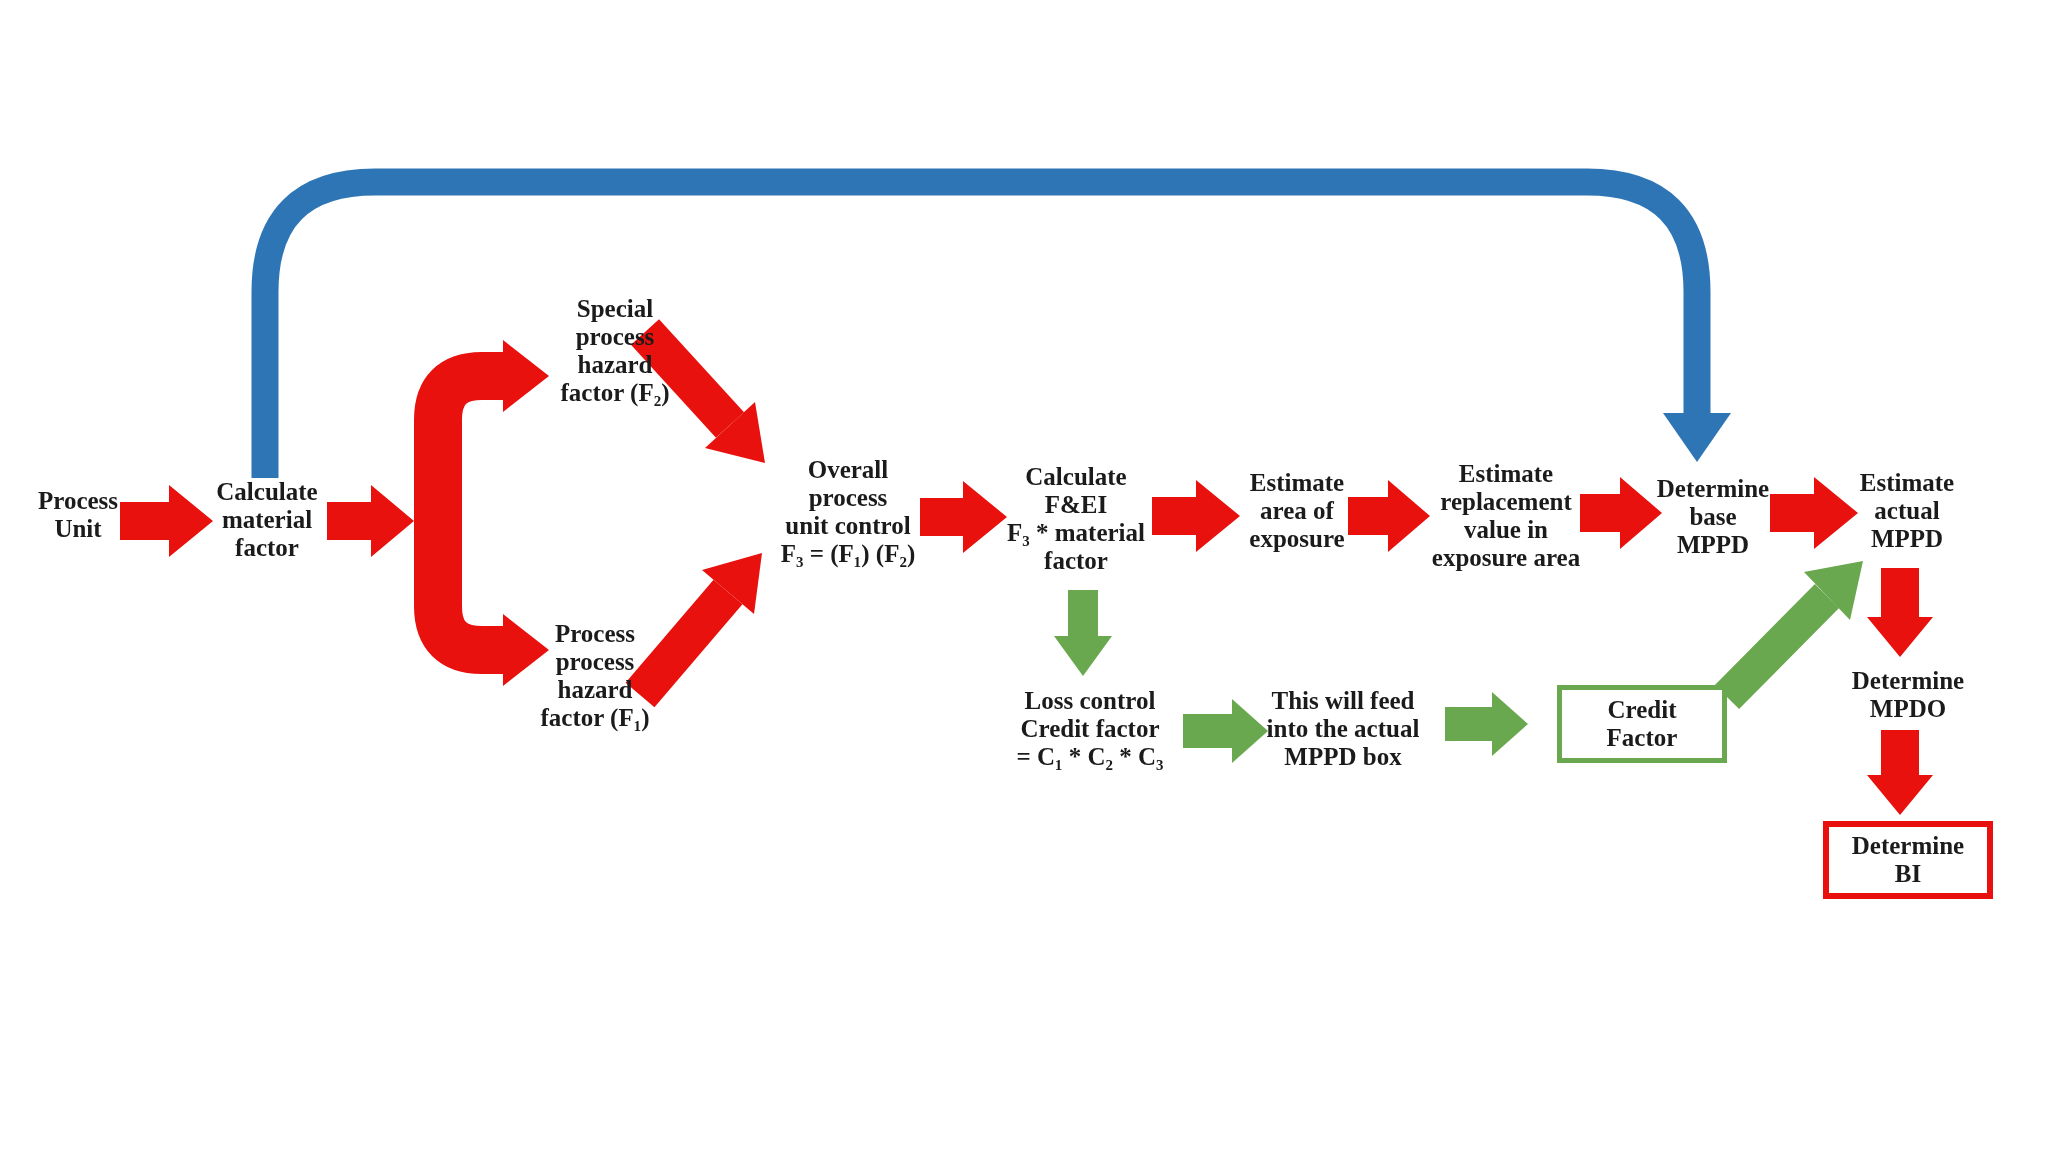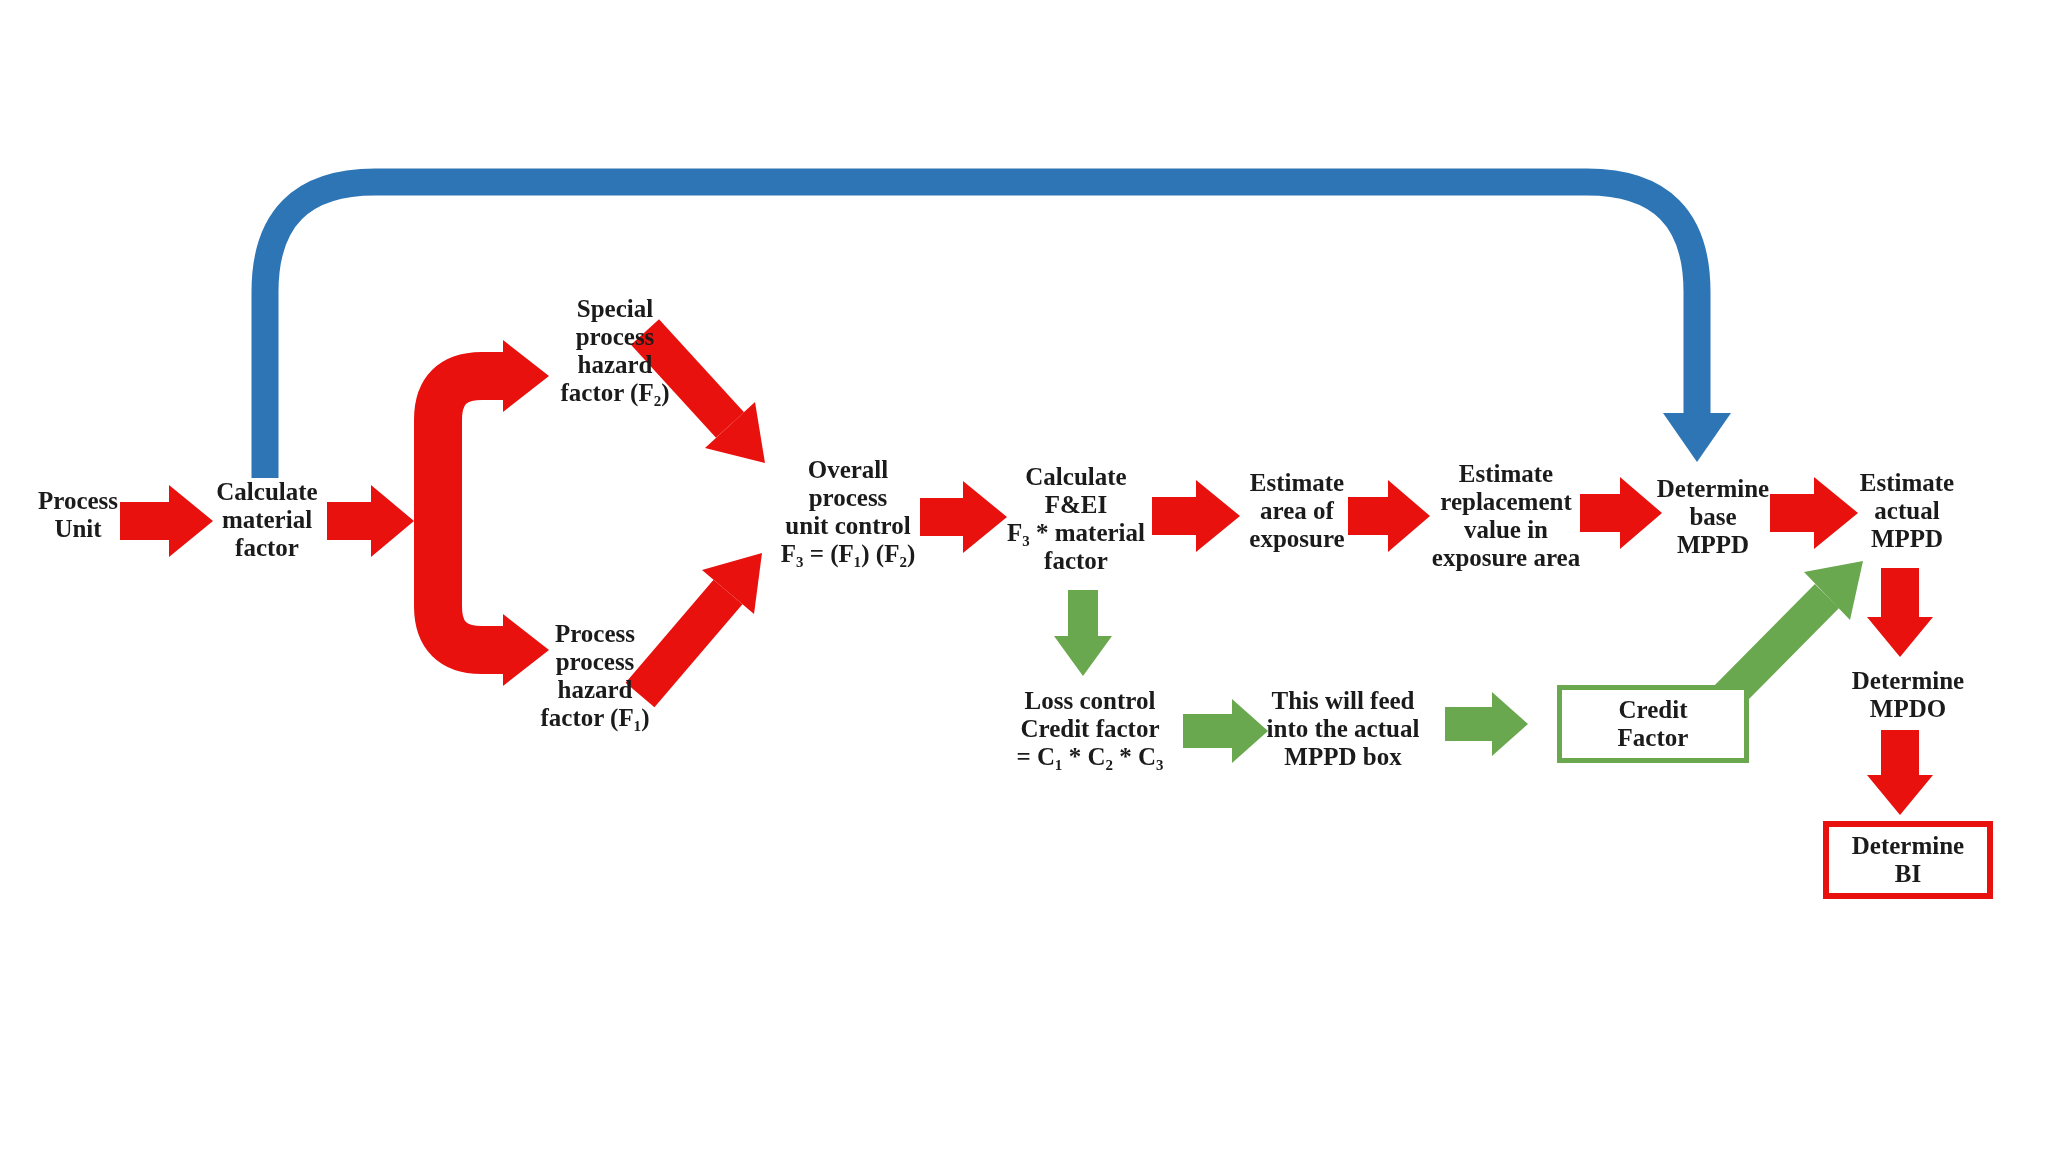--- a/index.html
+++ b/index.html
@@ -112,18 +112,18 @@
 MPPD</div>
   <div class="node" style="left:1908px;top:667px">Determine
 MPDO</div>
   <div class="node" style="left:1343px;top:687px">This will feed
 into the actual
 MPPD box</div>
   <div class="node" style="left:1090px;top:687px">Loss control
 Credit factor
 = C₁ * C₂ * C₃</div>
 
-  <div class="box green" style="left:1557px;top:685px;width:192px;height:78px">Credit
+  <div class="box green" style="left:1557px;top:685px;width:170px;height:78px">Credit
 Factor</div>
   <div class="box red" style="left:1823px;top:821px;width:170px;height:78px">Determine
 BI</div>
 
 </div>
 
 </body></html>

